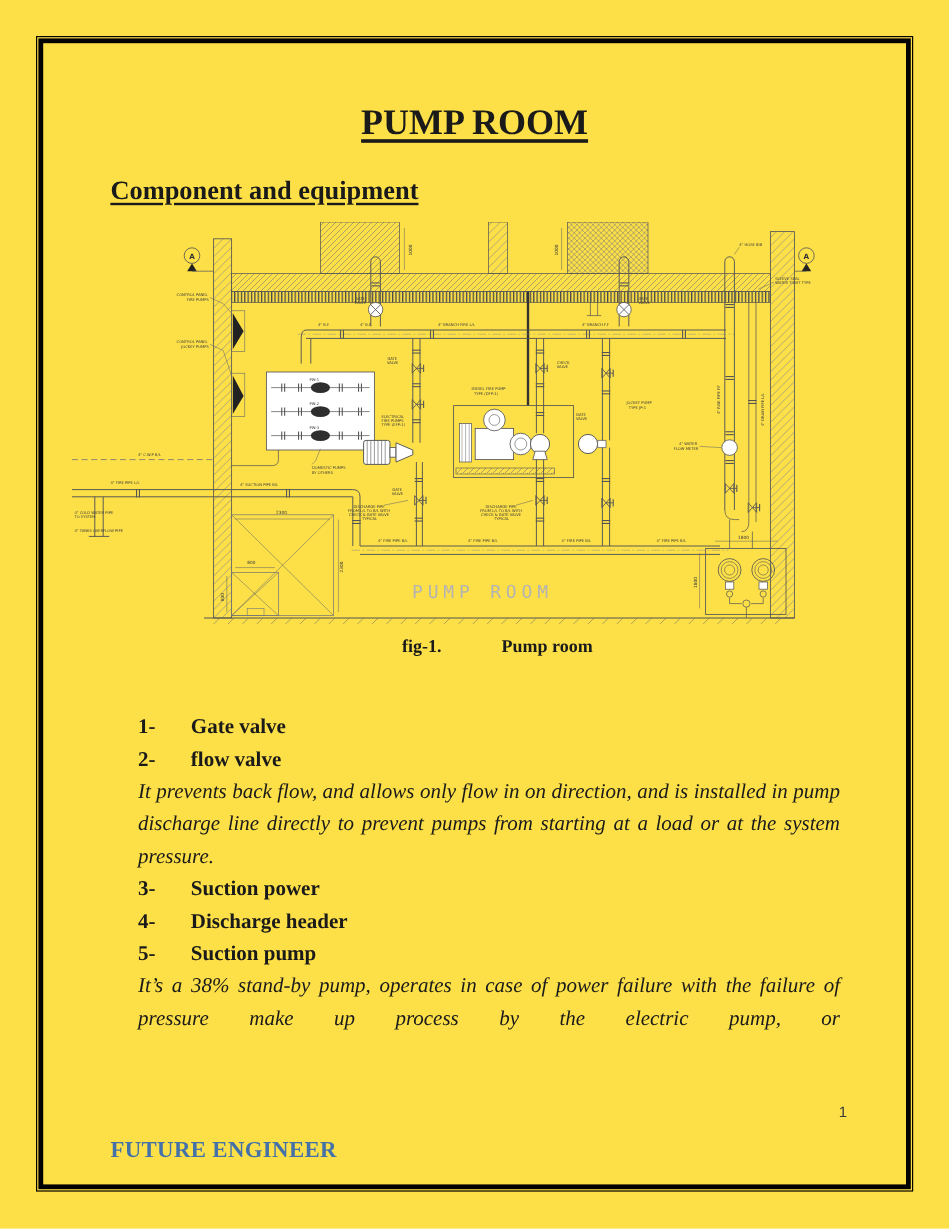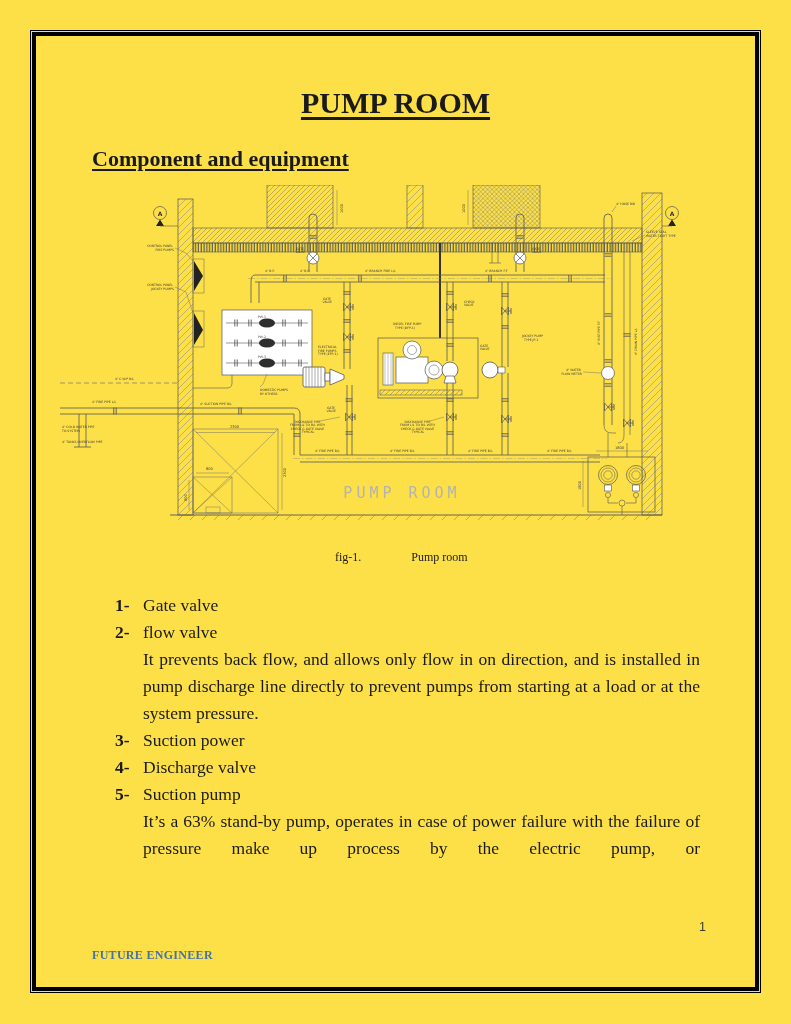--- a/index.html
+++ b/index.html
@@ -9,32 +9,32 @@
         border:1px solid #000;}
   .border-inner{position:absolute;top:1px;left:1px;right:1px;bottom:1px;
         border:4px solid #000;}
   .doc-title{position:absolute;top:86px;left:0;width:100%;text-align:center;
         font-size:30px;font-weight:bold;}
   .doc-title span{text-decoration:underline;text-decoration-thickness:2.5px;text-underline-offset:4px;}
   .section-heading{position:absolute;top:146px;left:92px;font-size:22px;font-weight:bold;text-align:right;}
   .section-heading span{text-decoration:underline;text-decoration-thickness:2px;text-underline-offset:3px;}
   .diagram-wrap{position:absolute;top:185px;left:60px;width:635px;height:335px;}
   svg{display:block;}
-  .caption{position:absolute;top:550px;left:335px;font-size:12px;}
+  .caption{position:absolute;top:531px;left:335px;font-size:15px;font-weight:bold;}
   .caption .cap-text{margin-left:50px;}
   .list-block{position:absolute;top:592px;left:115px;width:585px;font-size:17.5px;line-height:27px;}
   .li-row{display:flex;}
   .li-num{width:28px;font-weight:bold;flex:0 0 28px;}
-  .li-title{font-weight:normal;}
-  .li-desc{margin-left:28px;text-align:justify;}
+  .li-title{font-weight:bold;margin-left:16px;}
+  .li-desc{text-align:justify;font-style:italic;}
   .li-desc:empty{display:none;}
   .justify-last{text-align-last:justify;}
   .page-number{position:absolute;top:920px;right:85px;font-size:12.5px;color:#3a3a3a;
         font-family:"Liberation Sans",sans-serif;}
-  .footer-brand{position:absolute;top:948px;left:92px;font-size:12px;font-weight:bold;
+  .footer-brand{position:absolute;top:948px;left:92px;font-size:19px;font-weight:bold;
         letter-spacing:0.3px;}
   
   .pl{stroke:#555;stroke-width:0.8;fill:none;}           
   .pl2{stroke:#555;stroke-width:0.6;fill:none;}
   .cl{stroke:#888;stroke-width:0.4;fill:none;stroke-dasharray:7 2 1.5 2;} 
   .wall{stroke:#555;stroke-width:0.7;}
   .thin{stroke:#666;stroke-width:0.45;fill:none;}
   .dark{fill:#222;stroke:none;}
   .t{font-family:"DejaVu Sans",sans-serif;fill:#3c3c3c;}
   .t3{font-size:3.1px;}
@@ -470,25 +470,25 @@
     </div>
     <div class="li-desc">It prevents back flow, and allows only flow in on direction, and is installed in pump discharge line directly to prevent pumps from starting at a load or at the system pressure.</div>
 
     <div class="li-row">
       <span class="li-num">3-</span>
       <span class="li-title">Suction power</span>
     </div>
 
     <div class="li-row">
       <span class="li-num">4-</span>
-      <span class="li-title">Discharge valve</span>
+      <span class="li-title">Discharge header</span>
     </div>
 
     <div class="li-row">
       <span class="li-num">5-</span>
       <span class="li-title">Suction pump</span>
     </div>
-    <div class="li-desc justify-last">It’s a 63% stand-by pump, operates in case of power failure with the failure of pressure make up process by the electric pump, or</div>
+    <div class="li-desc justify-last">It’s a 38% stand-by pump, operates in case of power failure with the failure of pressure make up process by the electric pump, or</div>
   </div>
 
   <div class="page-number">1</div>
   <div class="footer-brand" style="color: rgb(68, 114, 168);">FUTURE ENGINEER</div>
 </div>
 
 </body></html>

